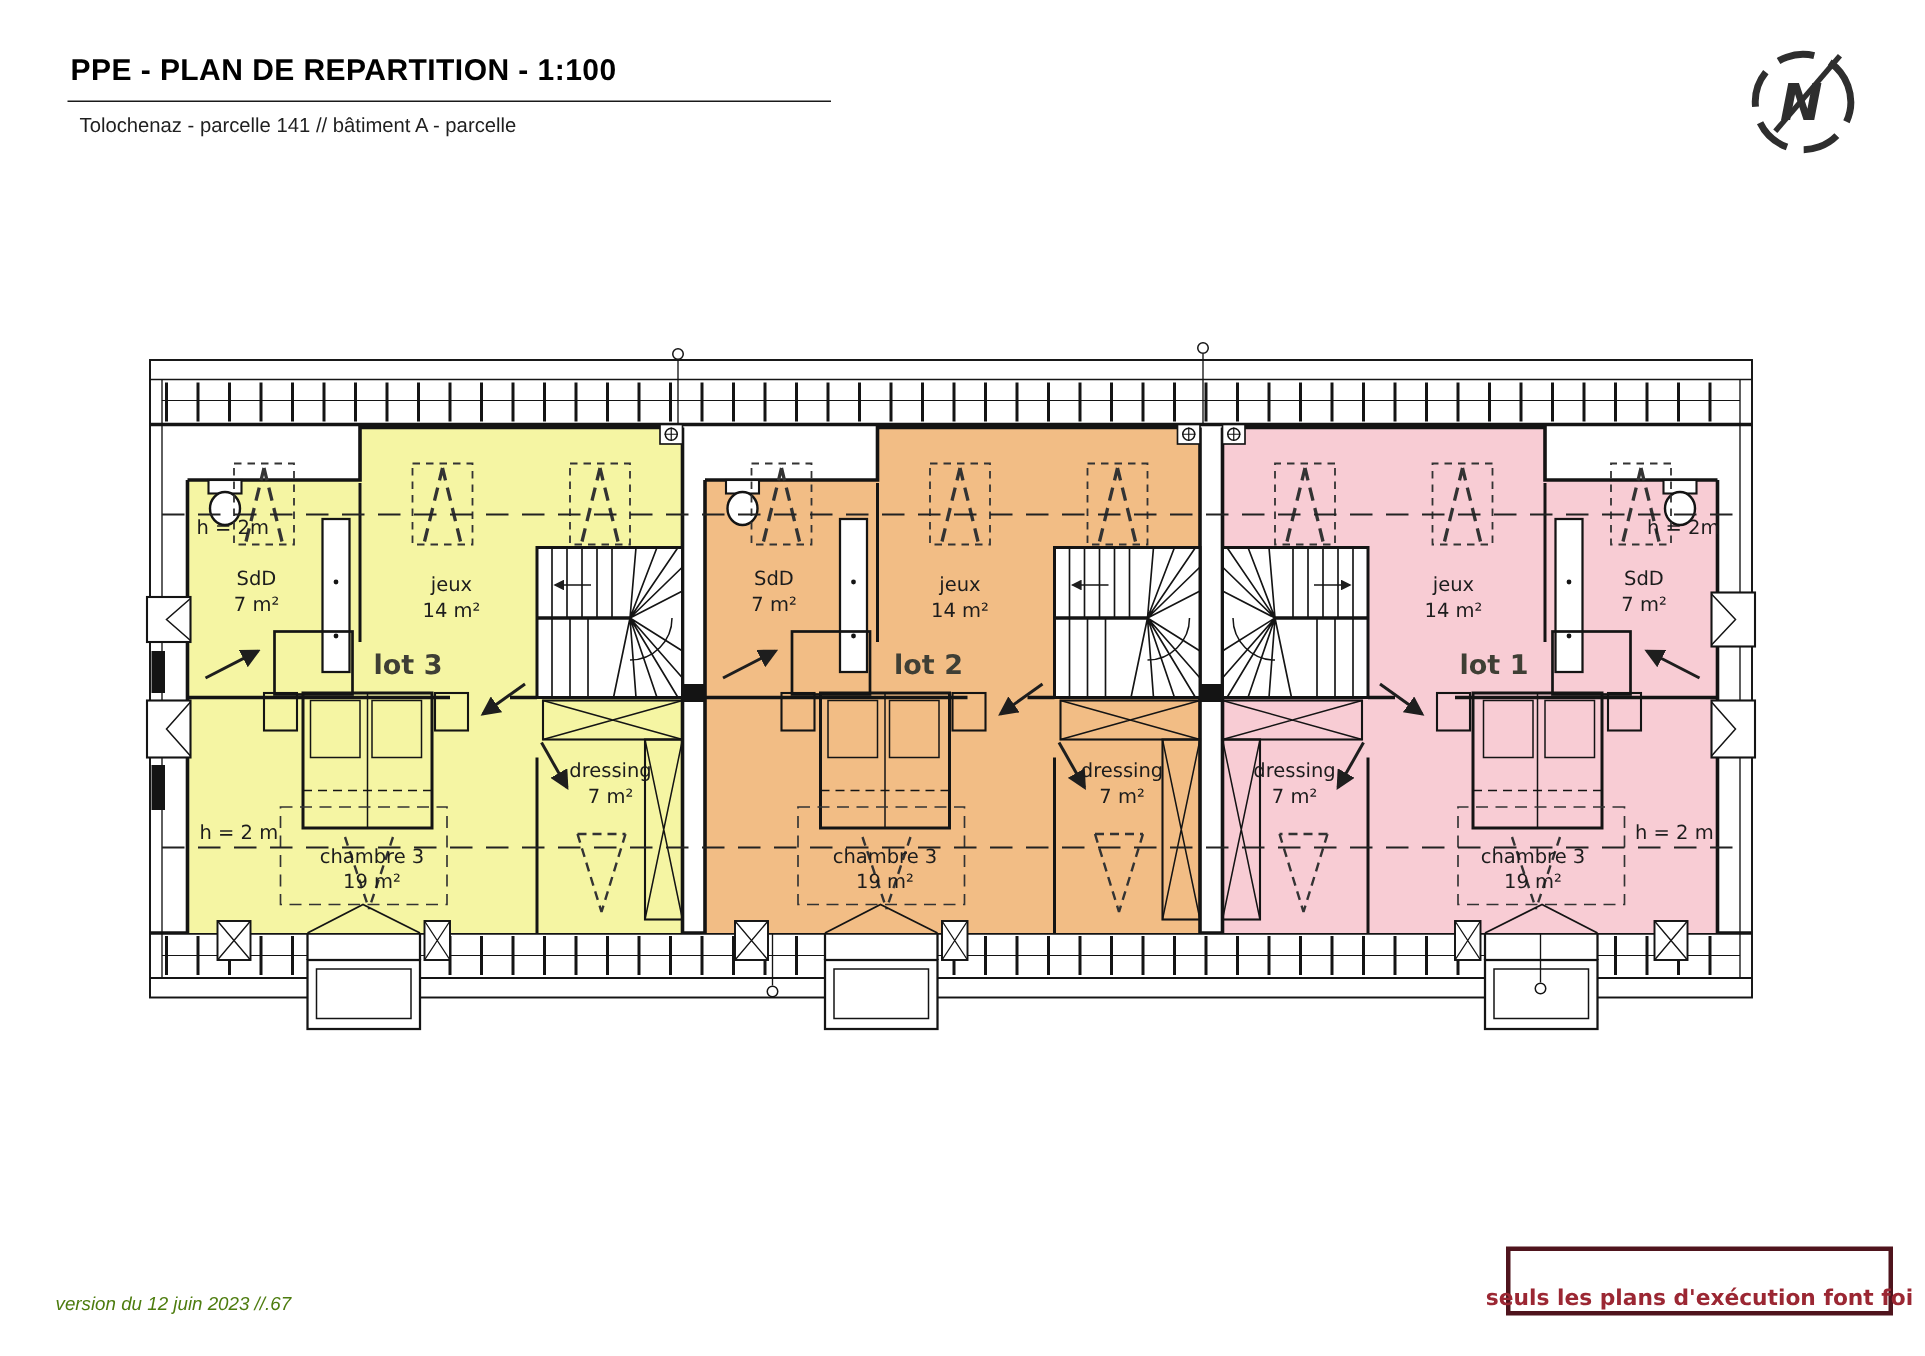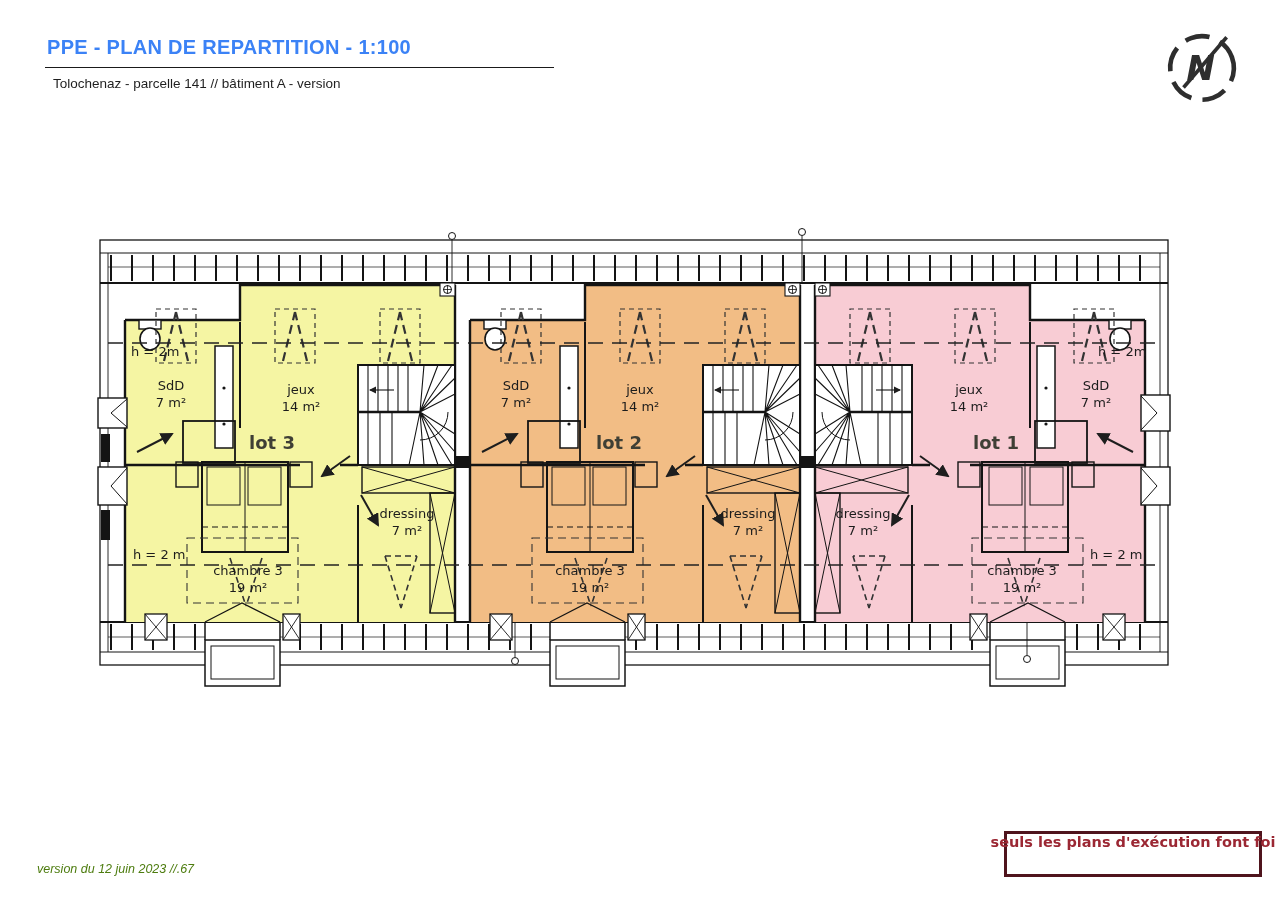--- a/index.html
+++ b/index.html
@@ -1,38 +1,38 @@
 <!DOCTYPE html>
 <html><head>
 <meta charset="utf-8">
 <style>
   html,body{margin:0;padding:0;}
   body{width:1283px;height:904px;background:#ffffff;position:relative;overflow:hidden;
        font-family:"Liberation Sans",sans-serif;}
-  .title{position:absolute;left:47px;top:36px;font-size:20px;font-weight:bold;color:#3b82f6;
+  .title{position:absolute;left:47px;top:36px;font-size:20px;font-weight:bold;color:#000000;
          letter-spacing:.3px;font-family:"Liberation Sans",sans-serif;}
   .rule{position:absolute;left:45px;top:67px;width:509px;border-top:1.6px solid #1a1a1a;}
   .subtitle{position:absolute;left:53px;top:76px;font-size:13.5px;color:#1f1f1f;}
   .subtitle b{font-weight:normal;}
   .compass{position:absolute;left:1163px;top:29px;width:78px;height:78px;}
   .plan{position:absolute;left:0;top:0;width:1283px;height:904px;}
   .version{position:absolute;left:37px;top:862px;font-size:12.5px;color:#4d7c0f;font-style:italic;}
   .disclaimer{position:absolute;left:1004px;top:831px;width:252px;height:40px;
-        border:3.5px solid #4f141d;display:flex;align-items:flex-start;justify-content:center;
+        border:3.5px solid #4f141d;display:flex;align-items:flex-end;justify-content:center;
         font-size:14.5px;font-weight:bold;color:#9b2733;background:#fff;
         font-family:"DejaVu Sans",sans-serif;white-space:nowrap;}
   svg text{font-family:"DejaVu Sans",sans-serif;}
 </style>
 </head>
 <body>
 
 <header>
   <div class="title">PPE - PLAN DE REPARTITION - 1:100</div>
   <div class="rule"></div>
-  <div class="subtitle"><span>Tolochenaz - parcelle 141 // </span><b>bâtiment A</b><span> - </span><b>version</b></div>
+  <div class="subtitle"><span>Tolochenaz - parcelle 141 // </span><b>bâtiment A</b><span> - </span><b>parcelle</b></div>
 </header>
 
 <svg class="compass" viewBox="0 0 76 76">
   <circle cx="38" cy="38" r="31" fill="none" stroke="#2e2e2e" stroke-width="4.5" stroke-dasharray="24 11" transform="rotate(-20 38 38)"></circle>
   <line x1="20" y1="57" x2="62" y2="8" stroke="#2e2e2e" stroke-width="3.5"></line>
   <text x="23" y="50" font-size="33" font-weight="bold" font-style="italic" fill="#2e2e2e">N</text>
 </svg>
 
 <svg class="plan" viewBox="0 0 1283 904">
   <defs>

